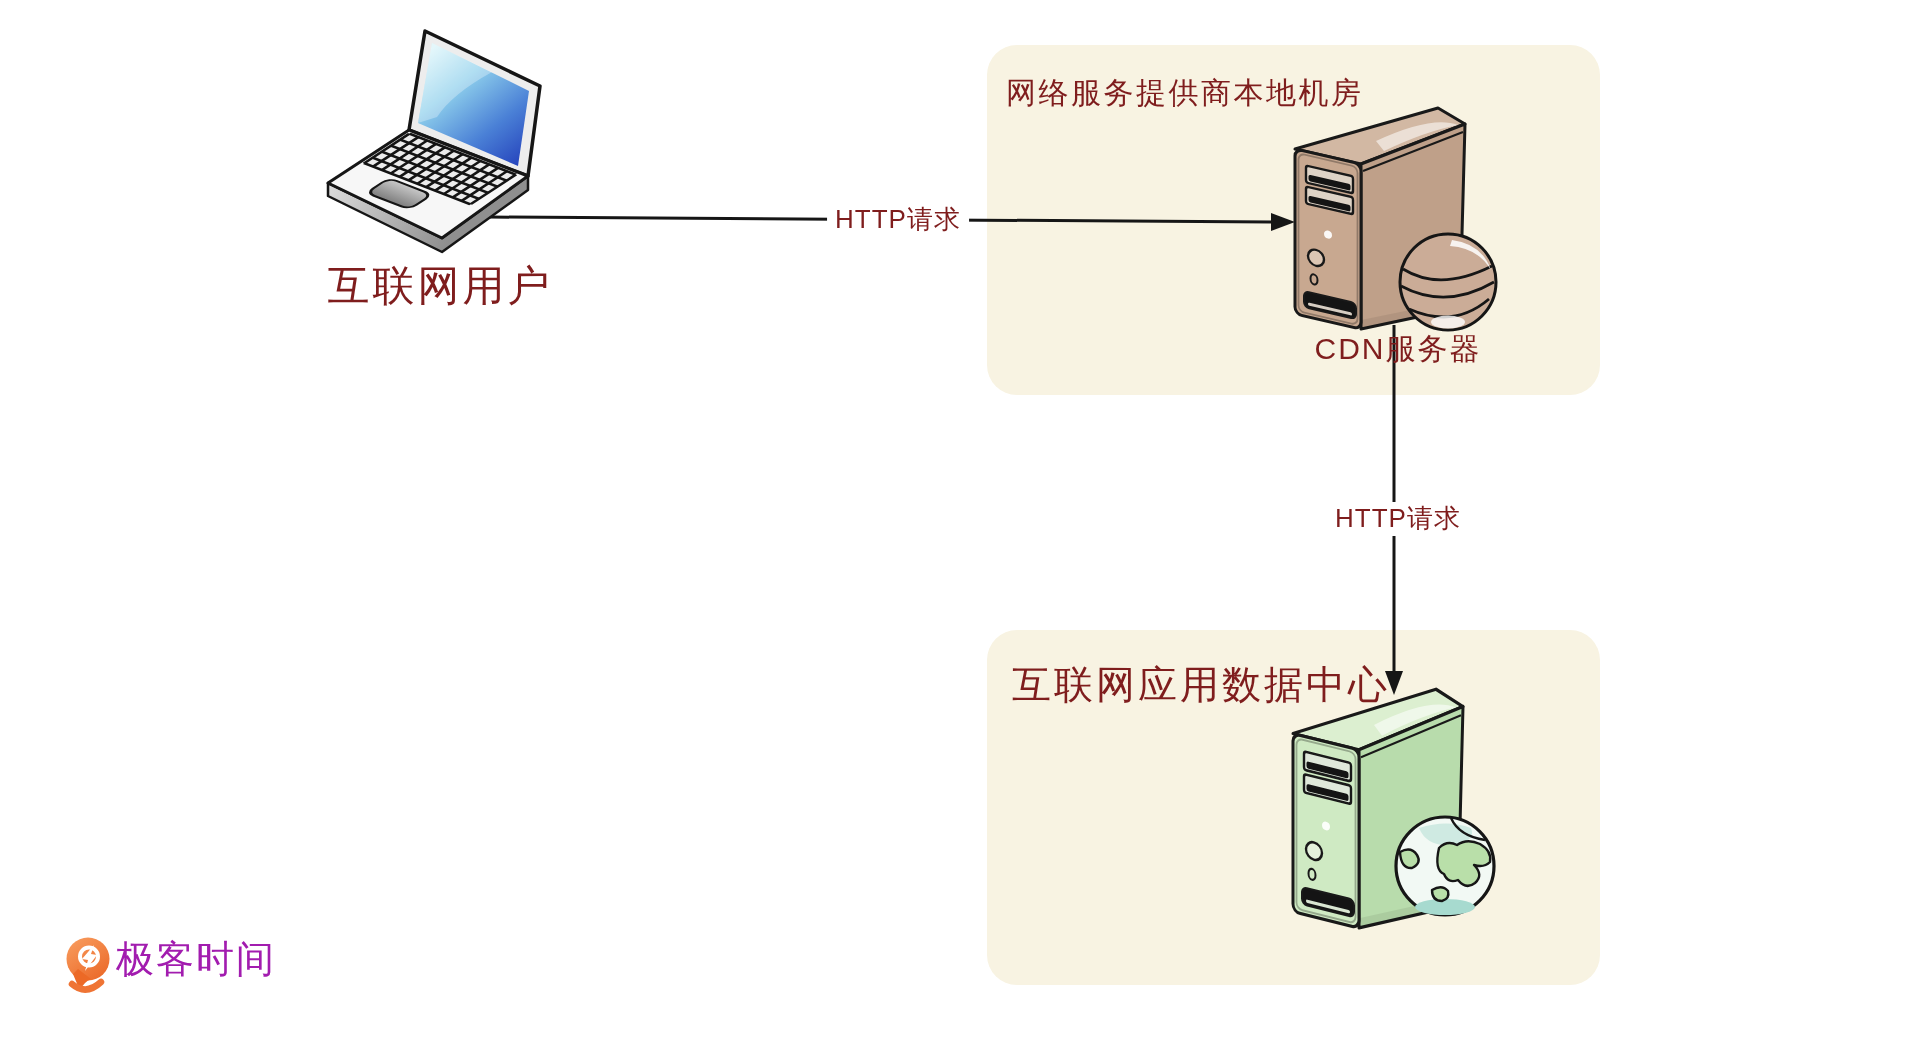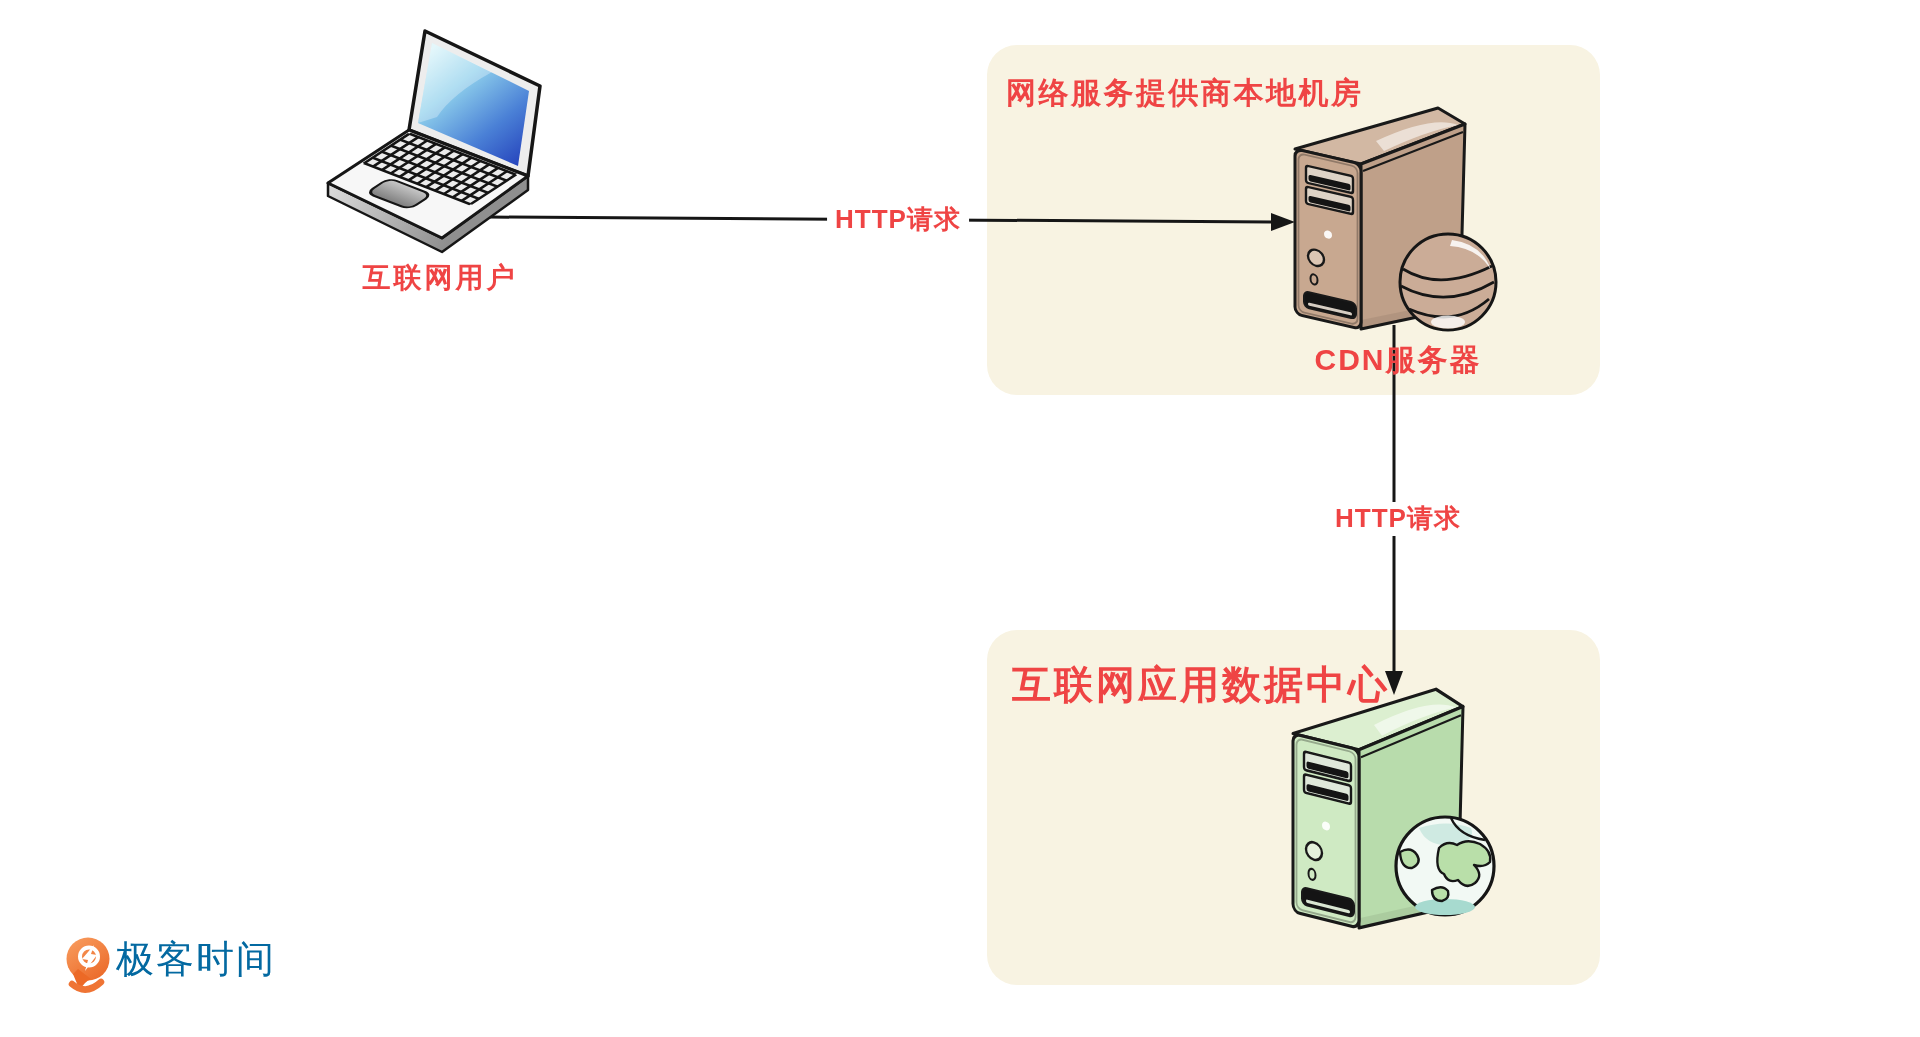--- a/index.html
+++ b/index.html
@@ -2,29 +2,29 @@
 <html><head>
 <meta charset="utf-8">
 <style>
   html,body{margin:0;padding:0;background:#ffffff;}
   body{font-family:"Liberation Sans","DejaVu Sans",sans-serif;}
   .canvas{position:relative;width:1920px;height:1037px;background:#ffffff;overflow:hidden;}
   .zone{position:absolute;border-radius:30px;background:#f8f3e2;z-index:0;}
   .zone-isp{left:987px;top:45px;width:613px;height:350px;}
   .zone-idc{left:987px;top:630px;width:613px;height:355px;}
   .art{position:absolute;left:0;top:0;z-index:1;}
-  .lbl{position:absolute;z-index:2;color:#ef4444;font-weight:700;line-height:1.15;white-space:nowrap;}
-  .lbl-user{left:440px;top:262px;transform:translateX(-50%);font-size:28px;letter-spacing:3px;}
+  .lbl{position:absolute;z-index:2;color:#7f1d1d;font-weight:400;line-height:1.15;white-space:nowrap;}
+  .lbl-user{left:440px;top:262px;transform:translateX(-50%);font-size:42px;letter-spacing:3px;}
   .ttl-isp{left:1006px;top:76px;font-size:30px;letter-spacing:2.5px;}
   .ttl-idc{left:1012px;top:663px;font-size:39px;letter-spacing:3px;}
-  .lbl-cdn{left:1398px;top:343px;transform:translateX(-50%);font-size:30px;letter-spacing:2px;}
+  .lbl-cdn{left:1398px;top:332px;transform:translateX(-50%);font-size:30px;letter-spacing:2px;}
   .lbl-app{left:1402px;top:932px;transform:translateX(-50%);font-size:30px;letter-spacing:2.5px;}
   .lbl-http-h{left:898px;top:203px;transform:translateX(-50%);font-size:26px;letter-spacing:1px;background:#ffffff;padding:2px 8px;}
   .lbl-http-v{left:1398px;top:502px;transform:translateX(-50%);font-size:26px;letter-spacing:1px;background:#ffffff;padding:2px 6px;}
-  .logo-text{left:116px;top:938px;font-size:38px;letter-spacing:2px;color:#0369a1;font-weight:500;}
+  .logo-text{left:116px;top:938px;font-size:38px;letter-spacing:2px;color:#a21caf;font-weight:500;}
   
   .srv .f-top,.srv .f-side,.srv .f-front{stroke:#191919;stroke-width:3;stroke-linejoin:round;}
   .srv-tan .f-top{fill:#d2b8a3;} .srv-tan .f-side{fill:#bfa089;} .srv-tan .f-front{fill:#c8a890;}
   .srv-green .f-top{fill:#dcefd0;} .srv-green .f-side{fill:#b8dcac;} .srv-green .f-front{fill:#cfeac3;}
   .srv .seam{fill:none;stroke:rgba(0,0,0,0.28);stroke-width:1.8;}
   .srv .lid{stroke:#191919;stroke-width:2;fill:none;}
   .srv .bay-outer{stroke:#191919;stroke-width:2.4;}
   .srv-tan .bay-outer{fill:#ded3c6;} .srv-green .bay-outer{fill:#dfe8da;}
   .srv .bay-slot{fill:#141414;}
   .srv .led{fill:#ffffff;opacity:.92;}

